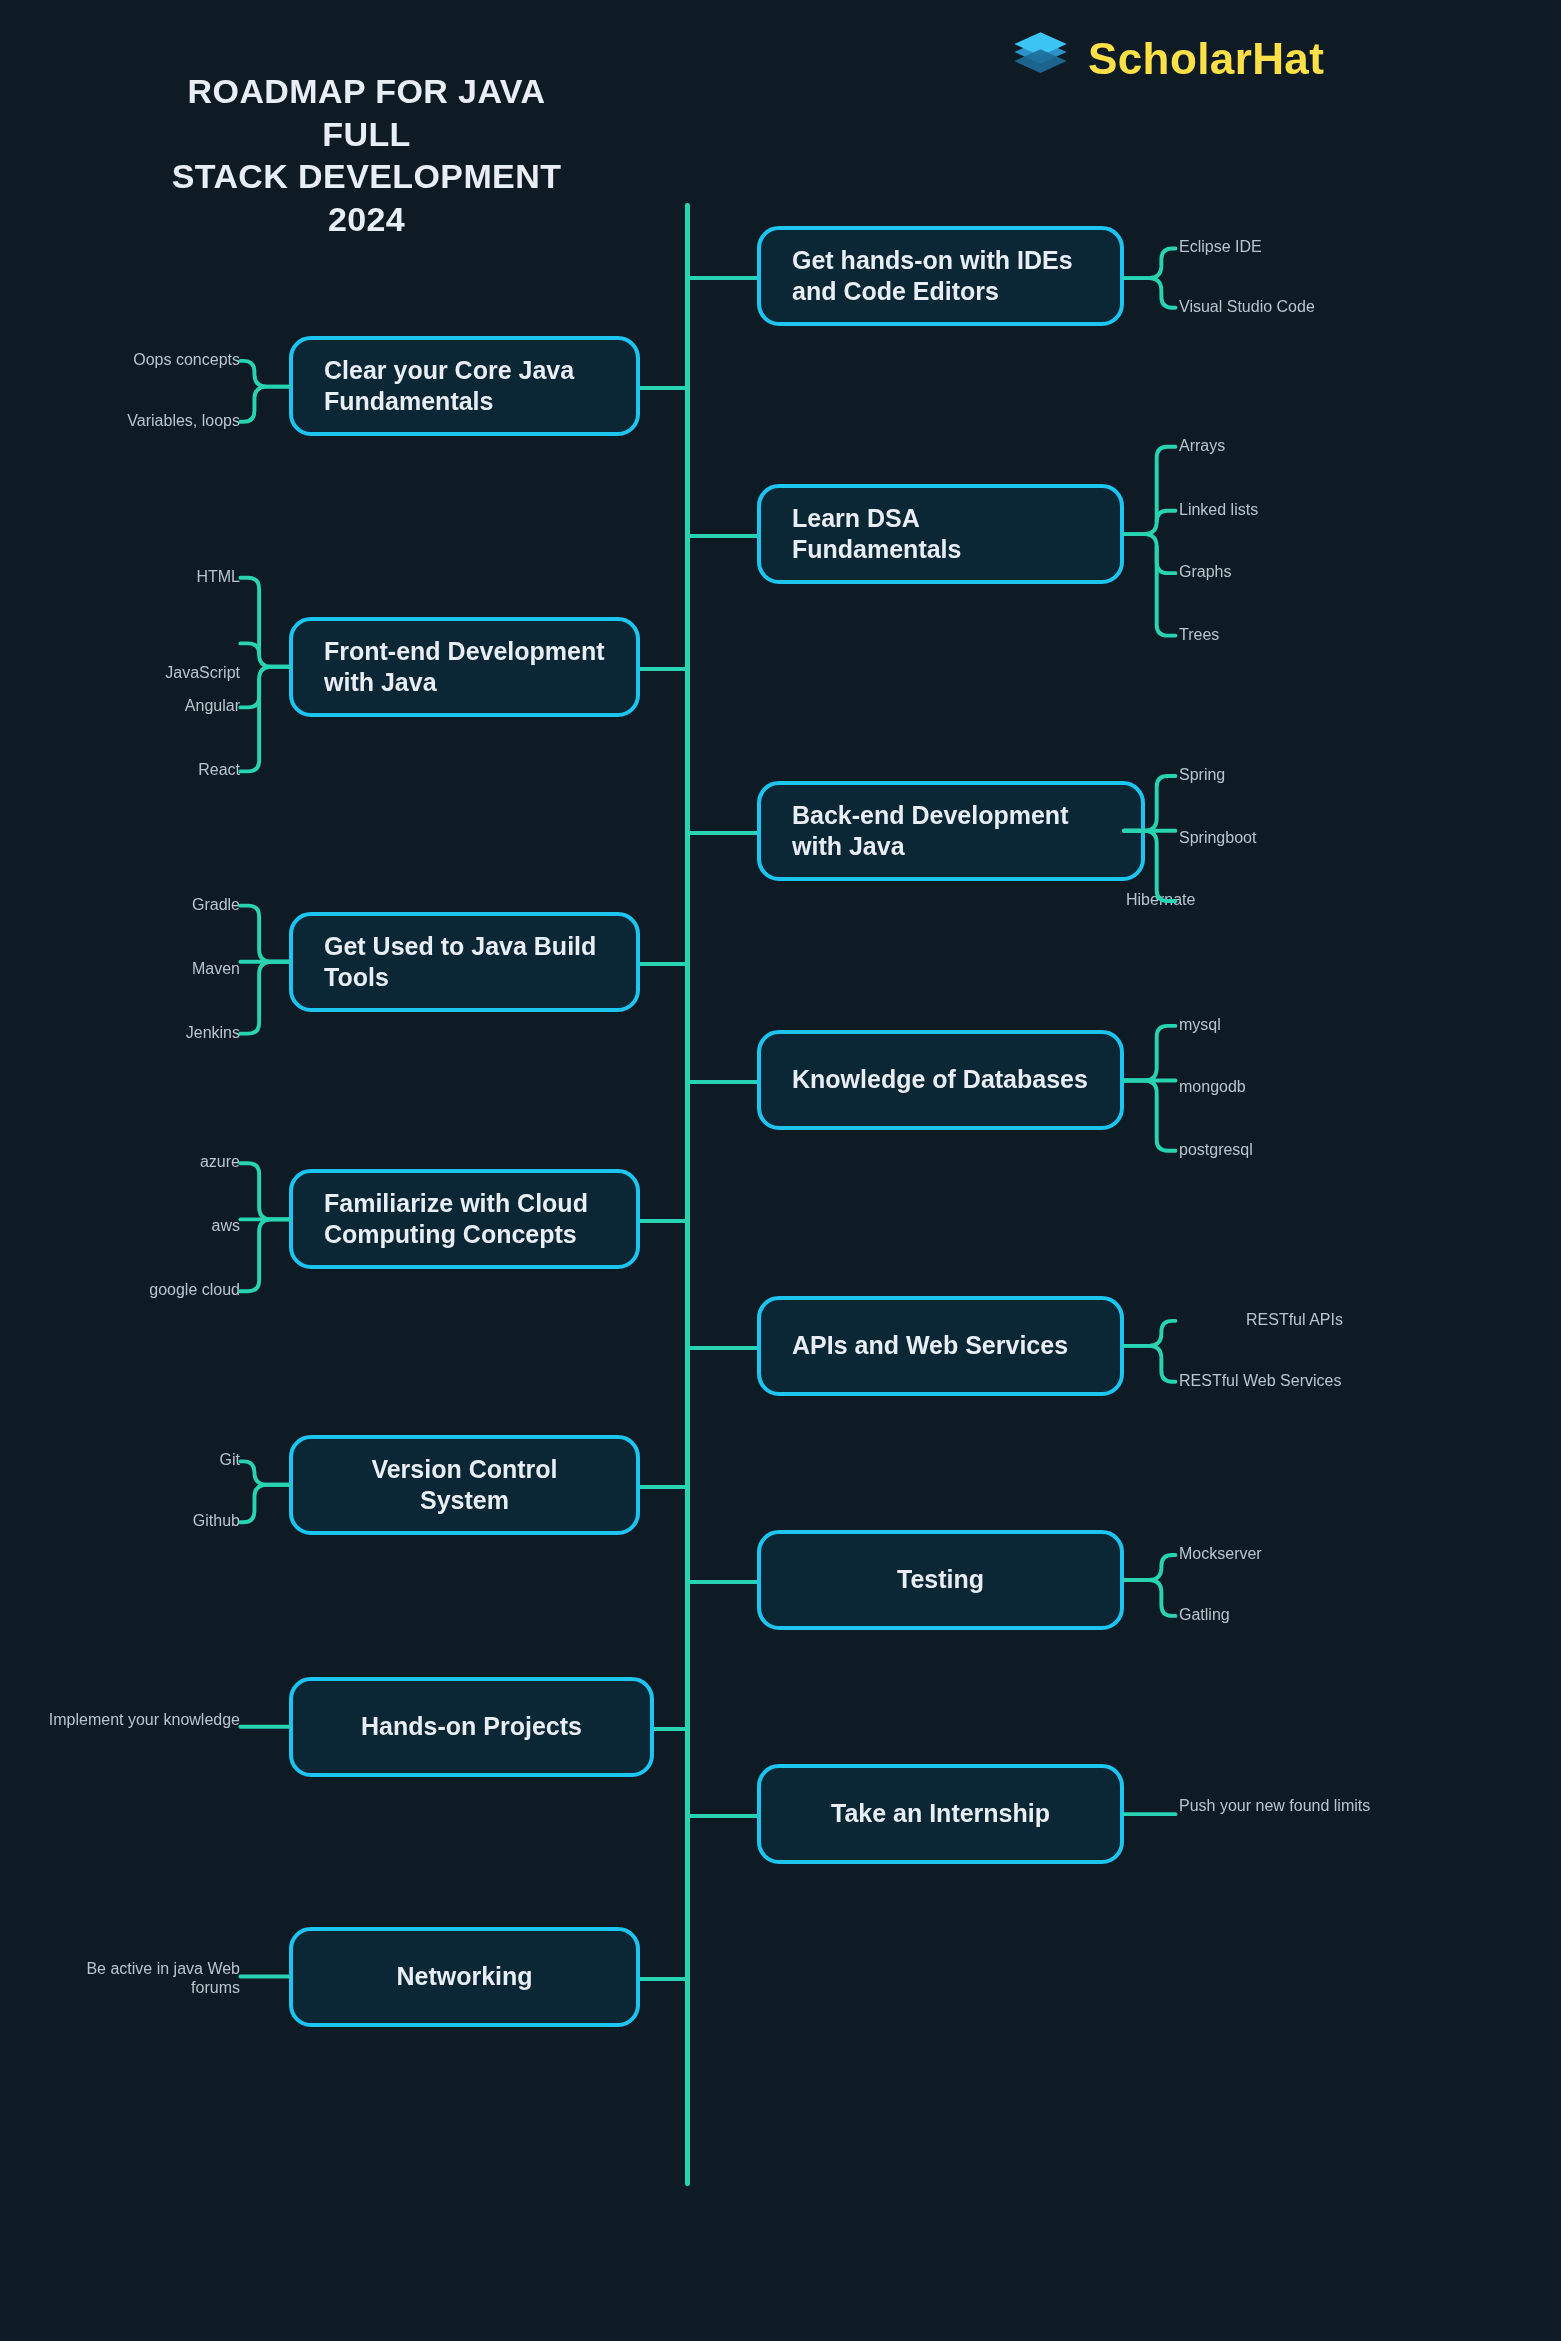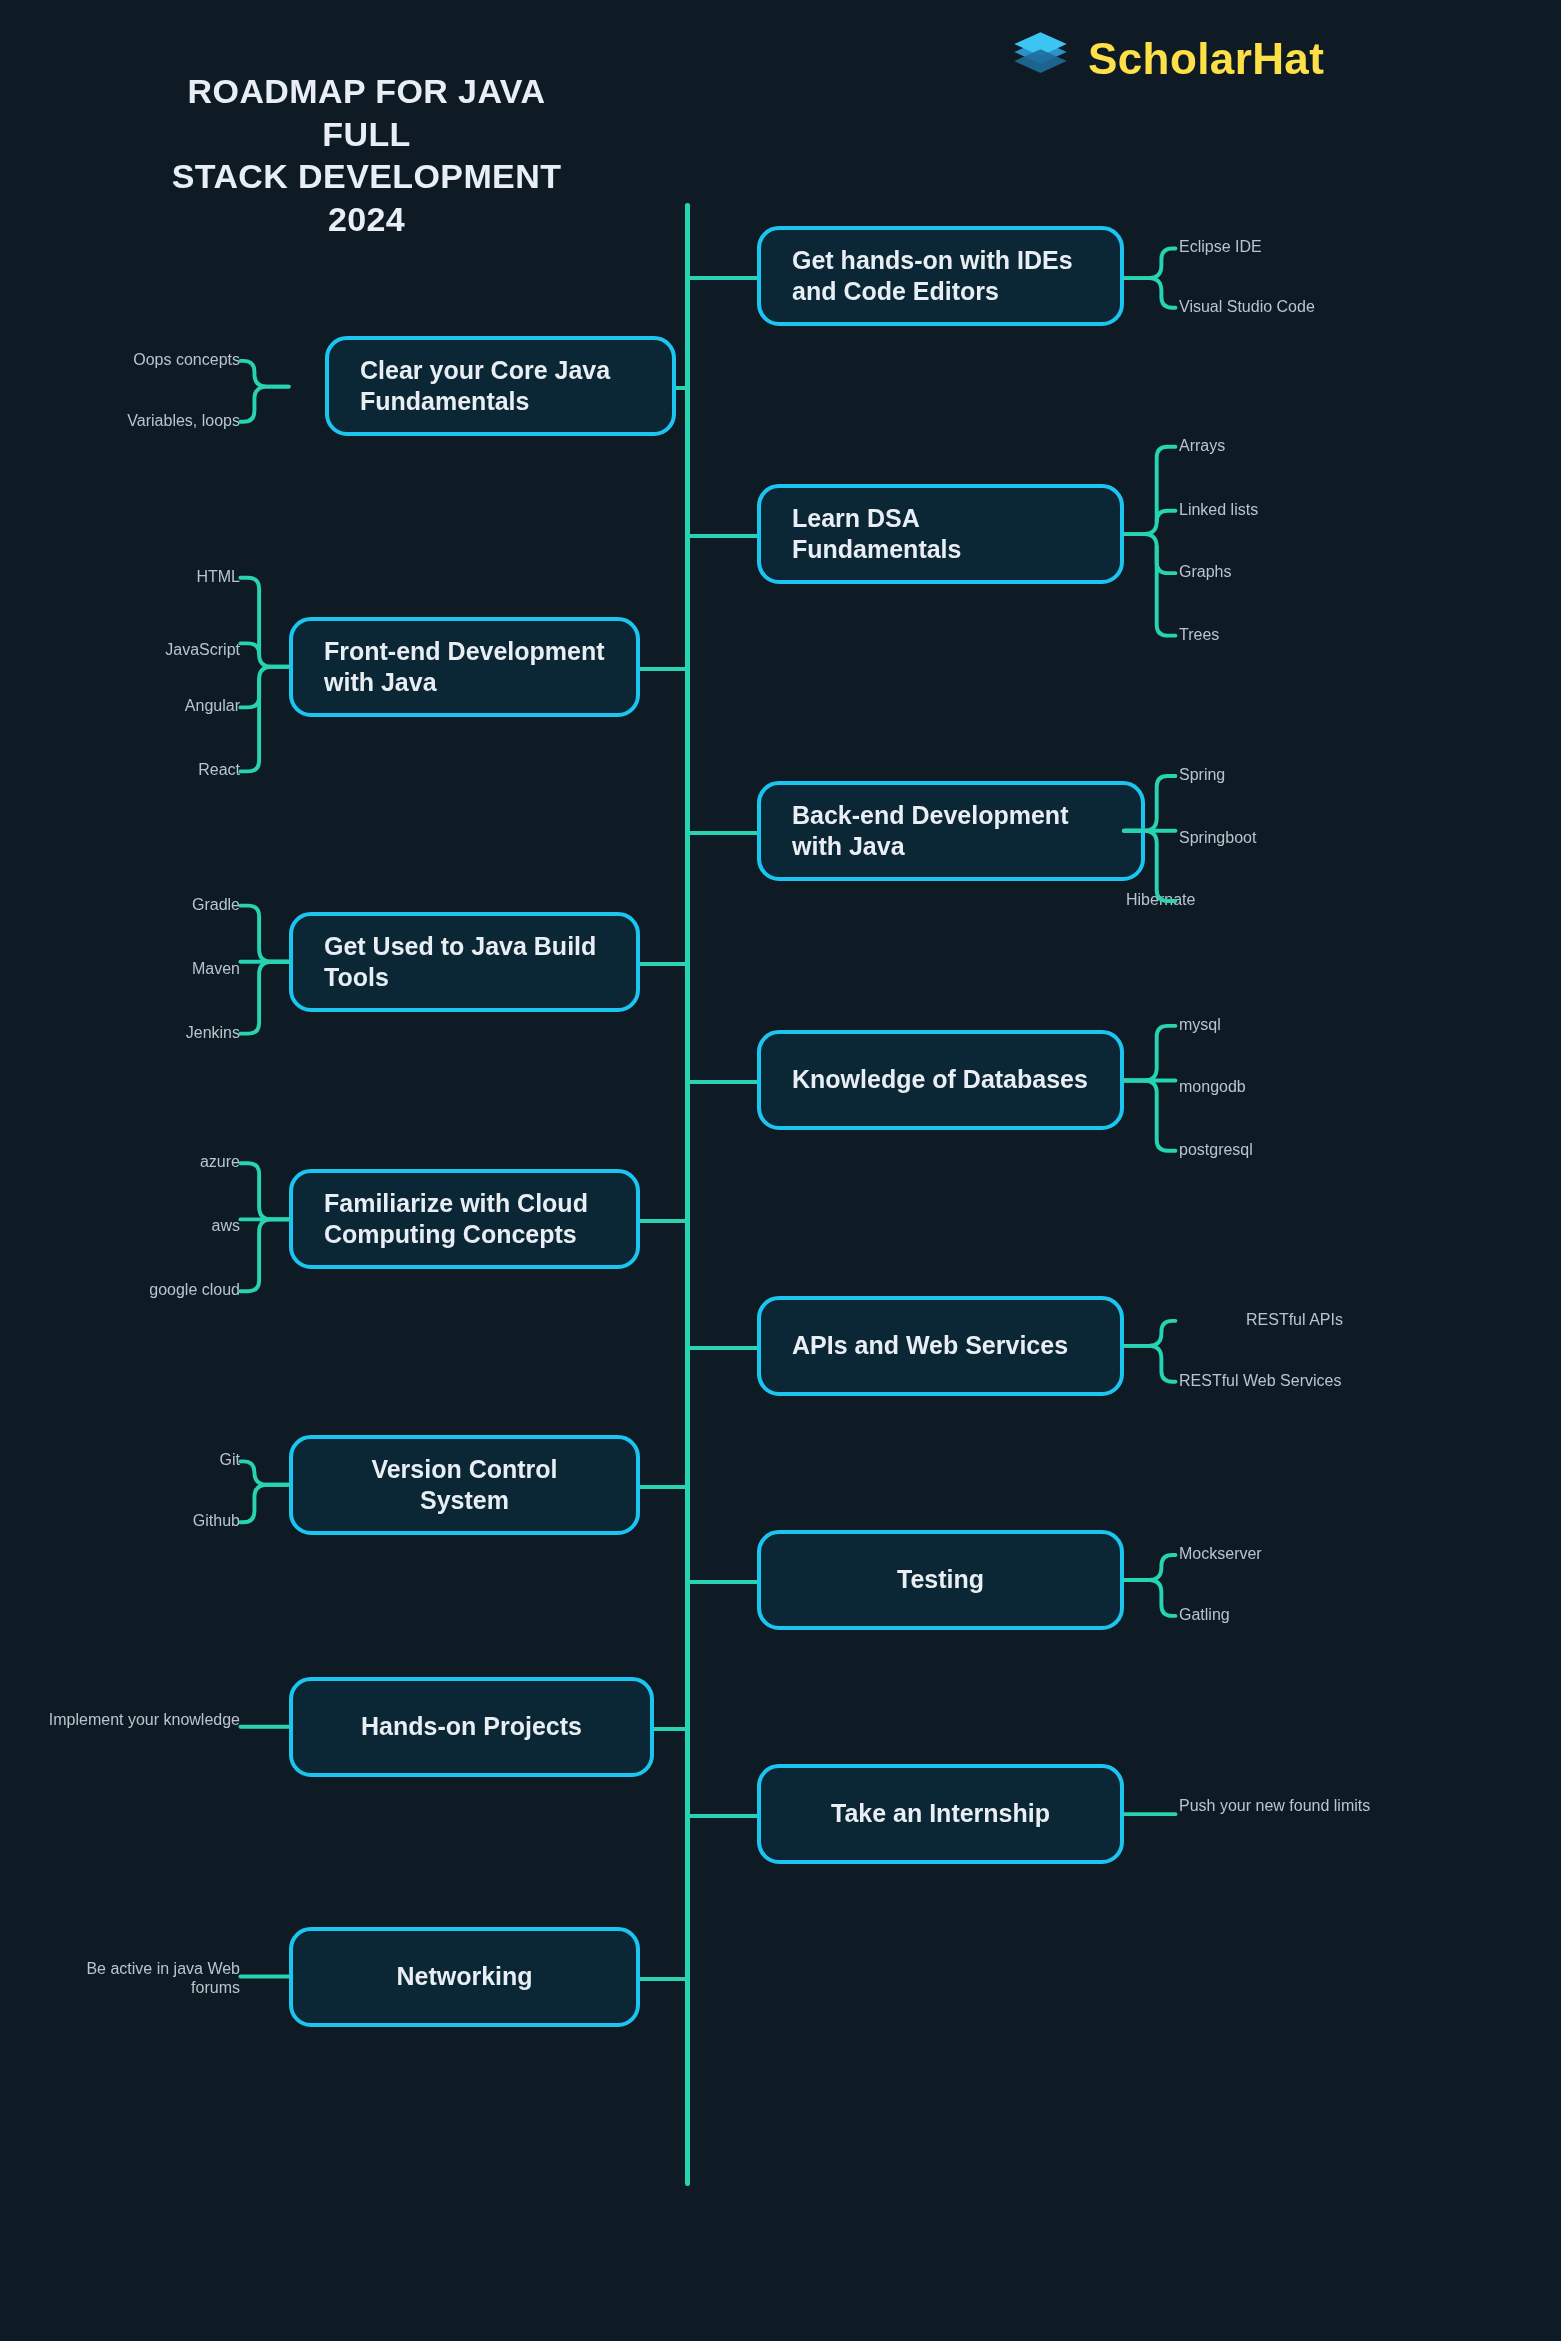--- a/index.html
+++ b/index.html
@@ -144,32 +144,32 @@
   <div class="leaf" style="left:1179px;top:1544px;">Mockserver</div>
   <div class="leaf" style="left:1179px;top:1605px;">Gatling</div>
 
   <div class="hconn" style="left:690px;top:1814px;width:67px;"></div>
   <div class="box center-text" style="left:757px;top:1764px;width:367px;height:100px;">
     <span>Take an Internship</span>
   </div>
   <div class="leaf" style="left:1179px;top:1796px;width:226px;">Push your new found limits</div>
 
   <div class="hconn" style="left:640px;top:386px;width:47px;"></div>
-  <div class="box" style="left:289px;top:336px;width:351px;height:100px;margin-left:36px;">
+  <div class="box" style="left:289px;top:336px;width:351px;height:100px;">
     <span>Clear your Core Java Fundamentals</span>
   </div>
   <div class="leaf right-align" style="left:37px;top:350px;">Oops concepts</div>
   <div class="leaf right-align" style="left:37px;top:411px;">Variables, loops</div>
 
   <div class="hconn" style="left:640px;top:667px;width:47px;"></div>
   <div class="box" style="left:289px;top:617px;width:351px;height:100px;">
     <span>Front-end Development with Java</span>
   </div>
   <div class="leaf right-align" style="left:37px;top:567px;">HTML</div>
-  <div class="leaf right-align" style="left:37px;top:640px;">JavaScript</div>
+  <div class="leaf right-align" style="left:37px;top:663px;">JavaScript</div>
   <div class="leaf right-align" style="left:37px;top:696px;">Angular</div>
   <div class="leaf right-align" style="left:37px;top:760px;">React</div>
 
   <div class="hconn" style="left:640px;top:962px;width:47px;"></div>
   <div class="box" style="left:289px;top:912px;width:351px;height:100px;">
     <span>Get Used to Java Build Tools</span>
   </div>
   <div class="leaf right-align" style="left:37px;top:895px;">Gradle</div>
   <div class="leaf right-align" style="left:37px;top:959px;">Maven</div>
   <div class="leaf right-align" style="left:37px;top:1023px;">Jenkins</div>

